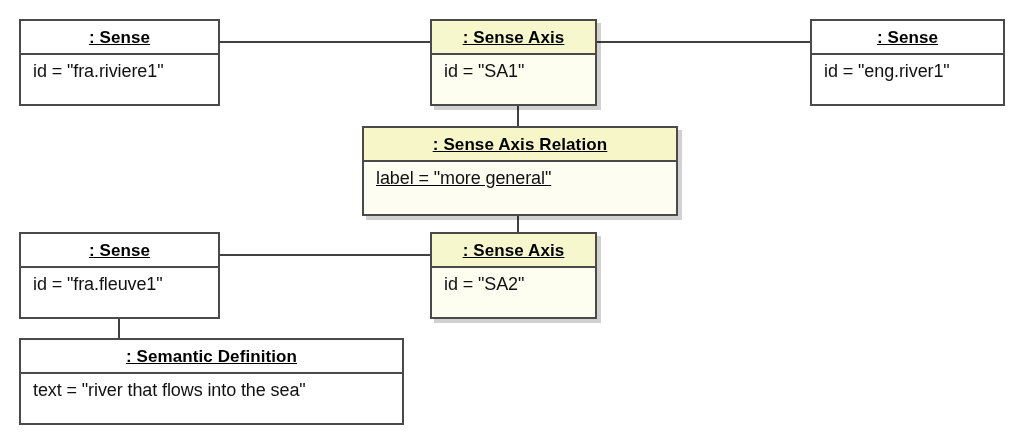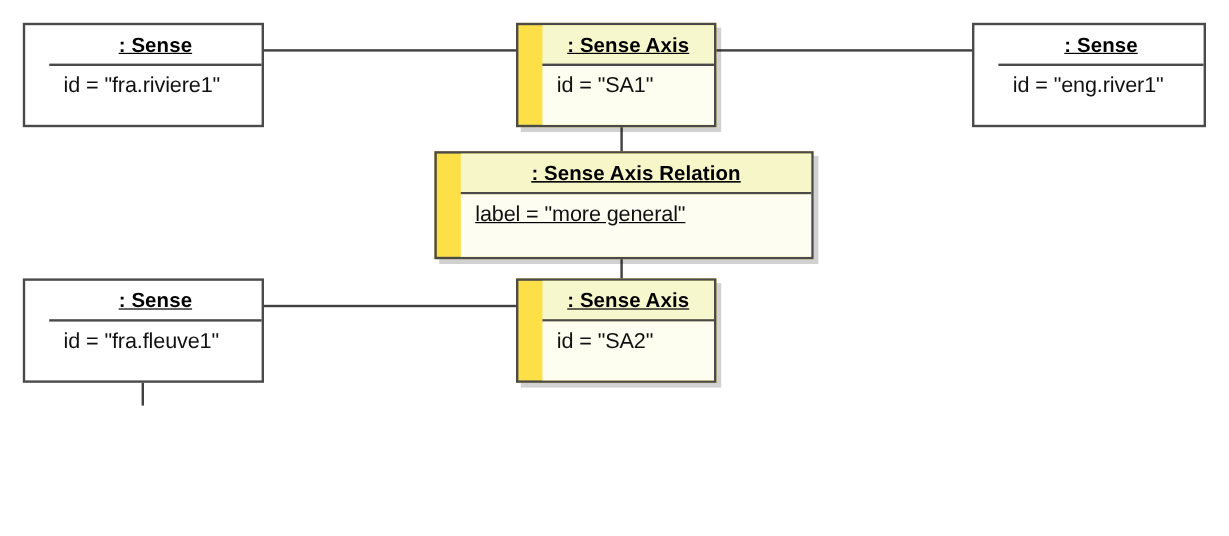--- a/index.html
+++ b/index.html
@@ -28,21 +28,20 @@
   .conn.v { width: 2px; }
 
   
   .objbox {
     position: absolute;
     box-sizing: border-box;
     border: 2px solid #4a4a4a;
     background: #ffffff;
     display: flex;
     flex-direction: column;
-    padding-left: 20px;
   }
   .objbox .hdr {
     box-sizing: border-box;
     border-bottom: 2px solid #4a4a4a;
     text-align: center;
     font-weight: bold;
     font-size: 17px;
     line-height: 1;
     color: #000000;
     padding: 8px 6px 7px 6px;
@@ -127,14 +126,20 @@
     <div class="slot">id = "fra.fleuve1"</div>
   </div>
 
   <div class="objbox hl" style="left:430px; top:232px; width:167px; height:87px;">
     <div class="hdr">
       <span>: Sense Axis</span>
     </div>
     <div class="slot">id = "SA2"</div>
   </div>
 
+  <div class="objbox" style="left:19px; top:338px; width:385px; height:87px;">
+    <div class="hdr">
+      <span>: Semantic Definition</span>
+    </div>
+    <div class="slot">text = "river that flows into the sea"</div>
+  </div>
 
 </div>
 
 </body></html>

